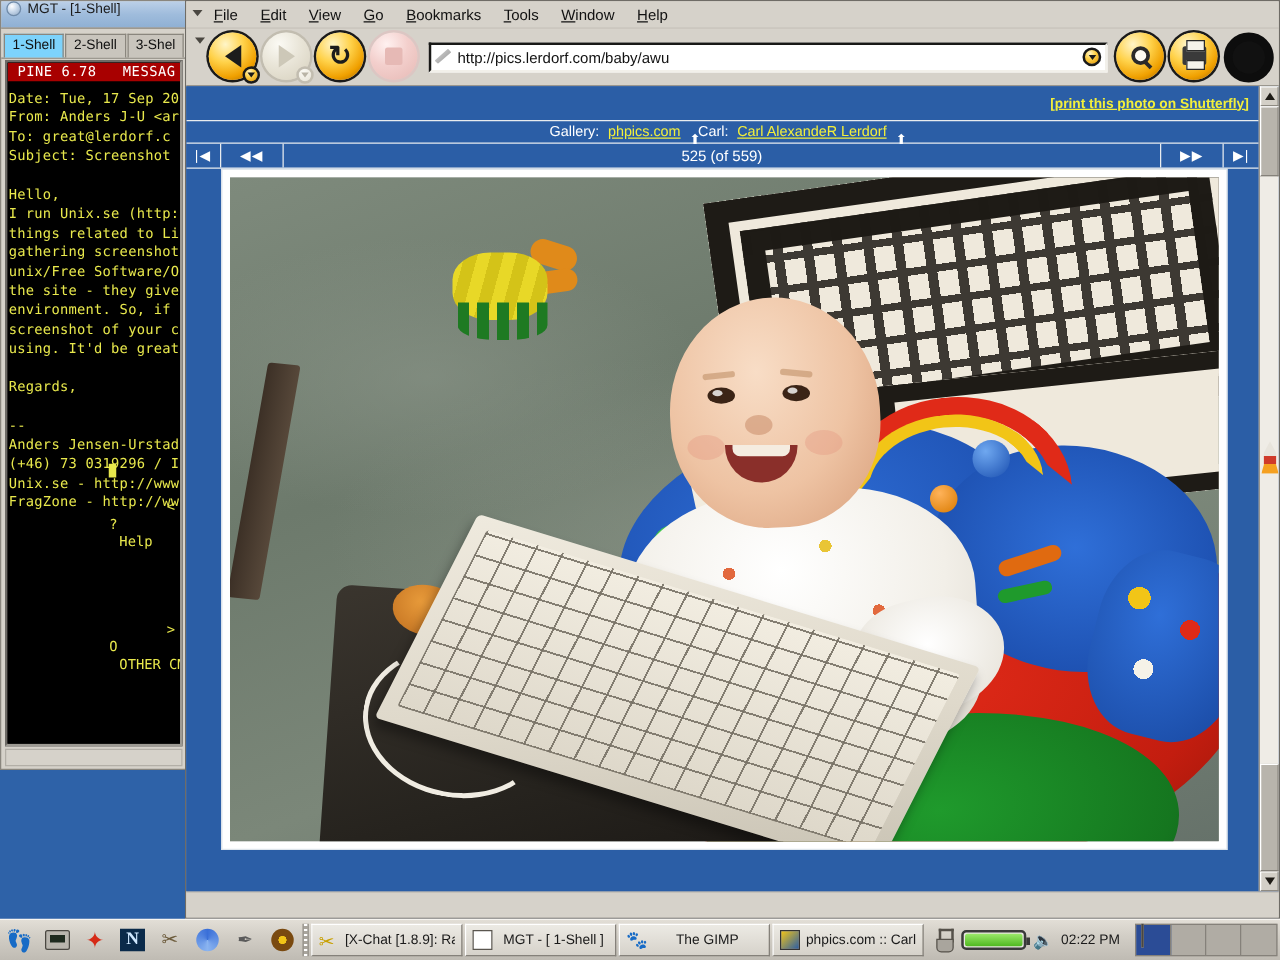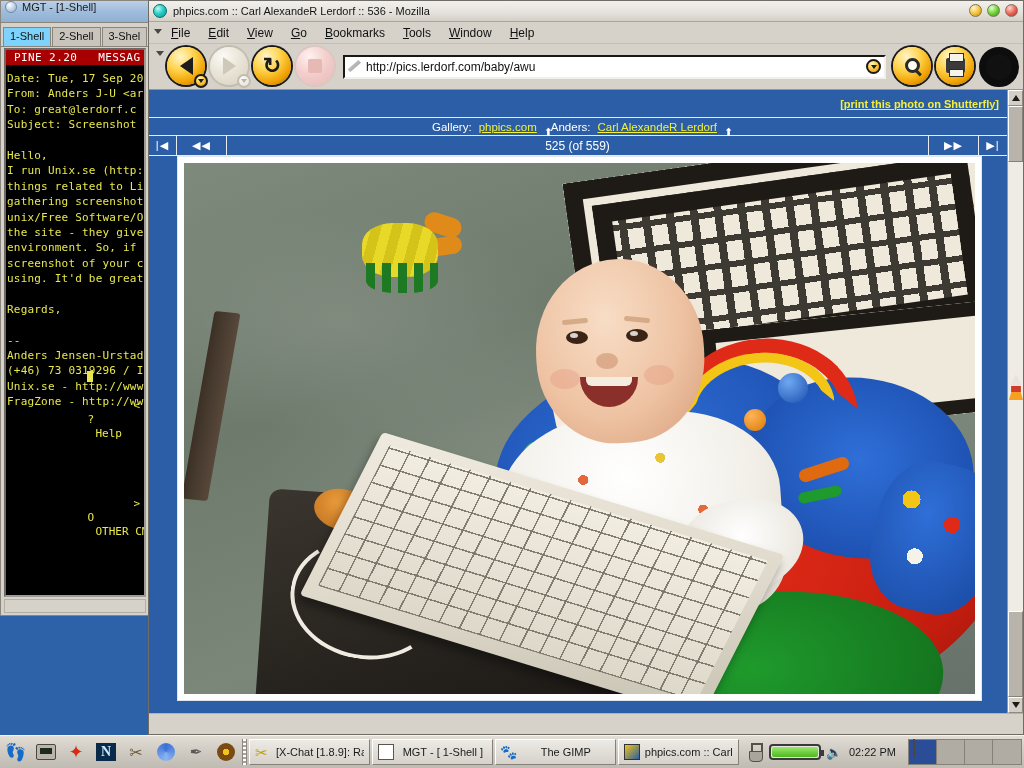--- a/index.html
+++ b/index.html
@@ -606,21 +606,21 @@
     </div>
 
     <div id="mgt-tabstrip">
       <div class="mgt-tab active">1-Shell</div>
       <div class="mgt-tab">2-Shell</div>
       <div class="mgt-tab">3-Shel</div>
     </div>
 
     <div id="mgt-termwrap">
       <div id="mgt-term">
-        <div id="pine-header">PINE 2.20   MESSAG</div>
+        <div id="pine-header">PINE 6.78   MESSAG</div>
         <div style="height:6px"></div>
         <div class="term-line">Date: Tue, 17 Sep 20</div>
         <div class="term-line">From: Anders J-U &lt;ar</div>
         <div class="term-line">To: great@lerdorf.c</div>
         <div class="term-line">Subject: Screenshot</div>
         <div class="term-line"></div>
         <div class="term-line">Hello,</div>
         <div class="term-line">I run Unix.se (http:</div>
         <div class="term-line">things related to Li</div>
         <div class="term-line">gathering screenshot</div>
@@ -654,29 +654,20 @@
           </div>
         </div>
       </div>
     </div>
 
     <div id="mgt-statusbar"></div>
   </div>
 
   <div id="moz-window">
 
-    <div id="moz-titlebar">
-      <span id="moz-app-icon"></span>
-      <span id="moz-title-text">phpics.com :: Carl AlexandeR Lerdorf :: 536 - Mozilla</span>
-      <span id="moz-winbtns">
-        <span class="b min"></span>
-        <span class="b max"></span>
-        <span class="b cls"></span>
-      </span>
-    </div>
 
     <div id="moz-menubar">
       <span class="moz-grip"></span>
       <span class="moz-menu"><u>F</u><span>ile</span></span>
       <span class="moz-menu"><u>E</u>dit</span>
       <span class="moz-menu"><u>V</u>iew</span>
       <span class="moz-menu"><u>G</u>o</span>
       <span class="moz-menu"><u>B</u>ookmarks</span>
       <span class="moz-menu"><u>T</u>ools</span>
       <span class="moz-menu"><u>W</u>indow</span>
@@ -739,21 +730,21 @@
       <div id="page-area">
 
         <div id="shutterfly-bar">
           <a href="#" id="shutterfly-link">[print this photo on Shutterfly]</a>
         </div>
 
         <div id="gallery-bar">
           <span>Gallery:</span>
           <a href="#">phpics.com</a>
           <span class="up-arrow"></span>
-          <span>Anders:</span>
+          <span>Carl:</span>
           <a href="#">Carl AlexandeR Lerdorf</a>
           <span class="up-arrow"></span>
         </div>
 
         <div id="nav-bar">
           <span class="navcell w1">|◀</span>
           <span class="navcell w2">◀◀</span>
           <span class="navcell mid">525 (of 559)</span>
           <span class="navcell w2">▶▶</span>
           <span class="navcell w1 last">▶|</span>

